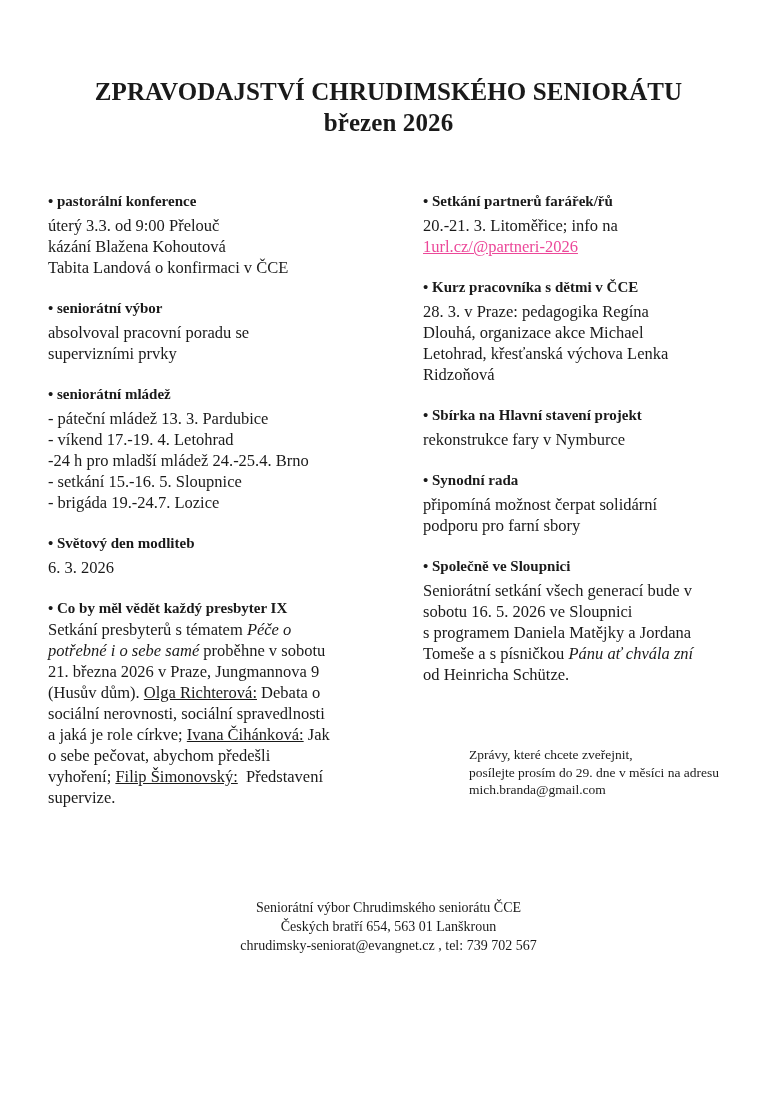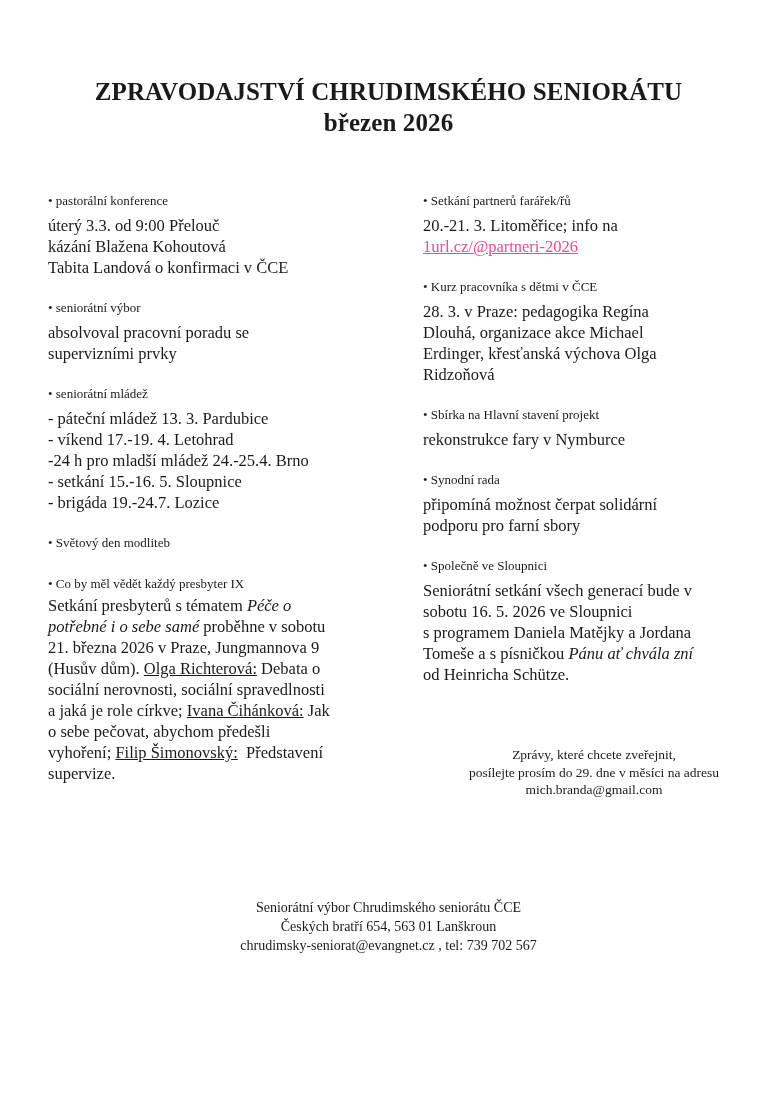--- a/index.html
+++ b/index.html
@@ -34,43 +34,43 @@
     }
     .col {
       position: absolute;
       top: 0;
     }
     .col-left { left: 0; width: 320px; }
     .col-right { left: 375px; width: 320px; }
 
     .section { margin: 0 0 19px 0; }
     .sec-head {
-      font-weight: normal;
-      font-size: 13px;
+      font-weight: bold;
+      font-size: 15px;
       line-height: 22px;
       margin-bottom: 3px;
     }
     .sec-head.tight { margin-bottom: 0; }
     .sec-body {
       font-size: 16.5px;
       line-height: 21px;
     }
     .line { display: block; white-space: nowrap; }
     .u { text-decoration: underline; }
     .i { font-style: italic; }
     a.link {
       color: #1155cc;
       text-decoration: underline;
     }
 
     .notice {
       position: absolute;
       top: 746px;
       right: 58px;
-      text-align: center;
+      text-align: left;
       font-size: 13.5px;
       line-height: 17.5px;
     }
     .footer {
       position: absolute;
       top: 898px;
       left: 0;
       width: 777px;
       text-align: center;
       font-size: 14px;
@@ -112,20 +112,23 @@
         <span class="line">- páteční mládež 13. 3. Pardubice</span>
         <span class="line">- víkend 17.-19. 4. Letohrad</span>
         <span class="line">-24 h pro mladší mládež 24.-25.4. Brno</span>
         <span class="line">- setkání 15.-16. 5. Sloupnice</span>
         <span class="line">- brigáda 19.-24.7. Lozice</span>
       </div>
     </div>
 
     <div class="section">
       <div class="sec-head"><span>•</span> <span>Světový den modliteb</span></div>
+      <div class="sec-body">
+        <span class="line">6. 3. 2026</span>
+      </div>
     </div>
 
     <div class="section">
       <div class="sec-head tight"><span>•</span> <span>Co by měl vědět každý presbyter IX</span></div>
       <div class="sec-body">
         <span class="line"><span>Setkání presbyterů s tématem </span><span class="i">Péče o</span></span>
         <span class="line"><span class="i">potřebné i o sebe samé</span><span> proběhne v sobotu</span></span>
         <span class="line">21. března 2026 v Praze, Jungmannova 9</span>
         <span class="line"><span>(Husův dům). </span><span class="u">Olga Richterová:</span><span> Debata o</span></span>
         <span class="line">sociální nerovnosti, sociální spravedlnosti</span>
@@ -145,21 +148,21 @@
         <span class="line">20.-21. 3. Litoměřice; info na</span>
         <span class="line"><a class="link" style="color: #ec4899;">1url.cz/@partneri-2026</a></span>
       </div>
     </div>
 
     <div class="section">
       <div class="sec-head"><span>•</span> <span>Kurz pracovníka s dětmi v ČCE</span></div>
       <div class="sec-body">
         <span class="line">28. 3. v Praze: pedagogika Regína</span>
         <span class="line">Dlouhá, organizace akce Michael</span>
-        <span class="line">Erdinger, křesťanská výchova Olga</span>
+        <span class="line">Letohrad, křesťanská výchova Lenka</span>
         <span class="line">Ridzoňová</span>
       </div>
     </div>
 
     <div class="section">
       <div class="sec-head"><span>•</span> <span>Sbírka na Hlavní stavení projekt</span></div>
       <div class="sec-body">
         <span class="line">rekonstrukce fary v Nymburce</span>
       </div>
     </div>

